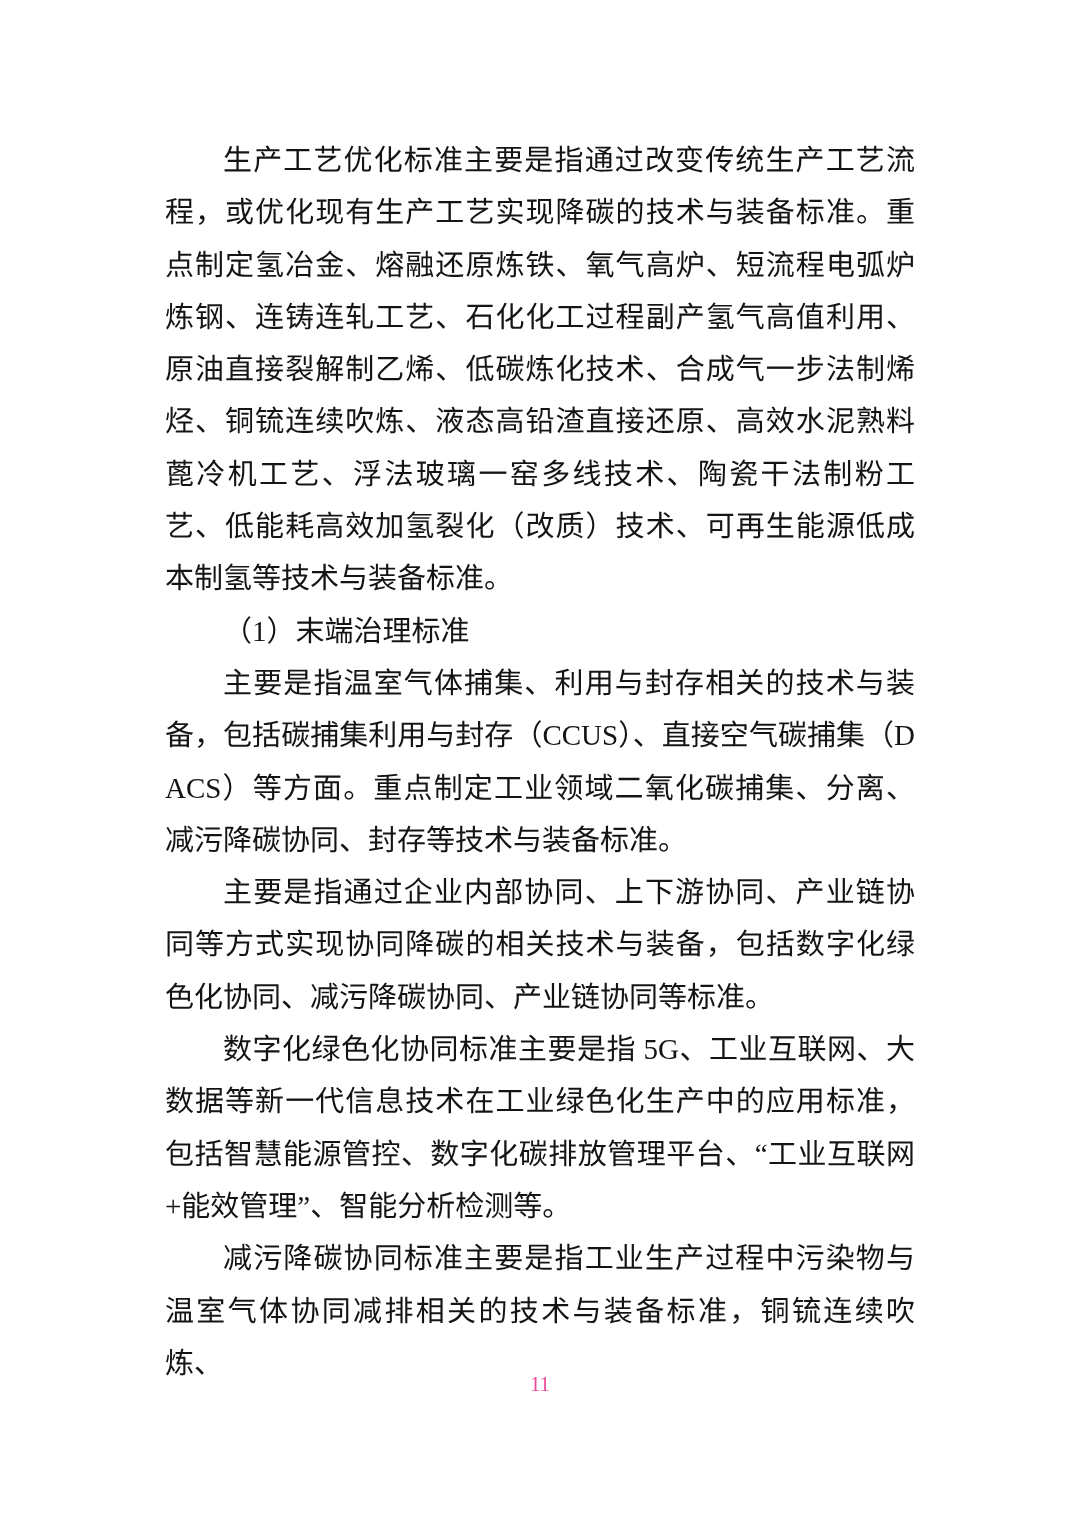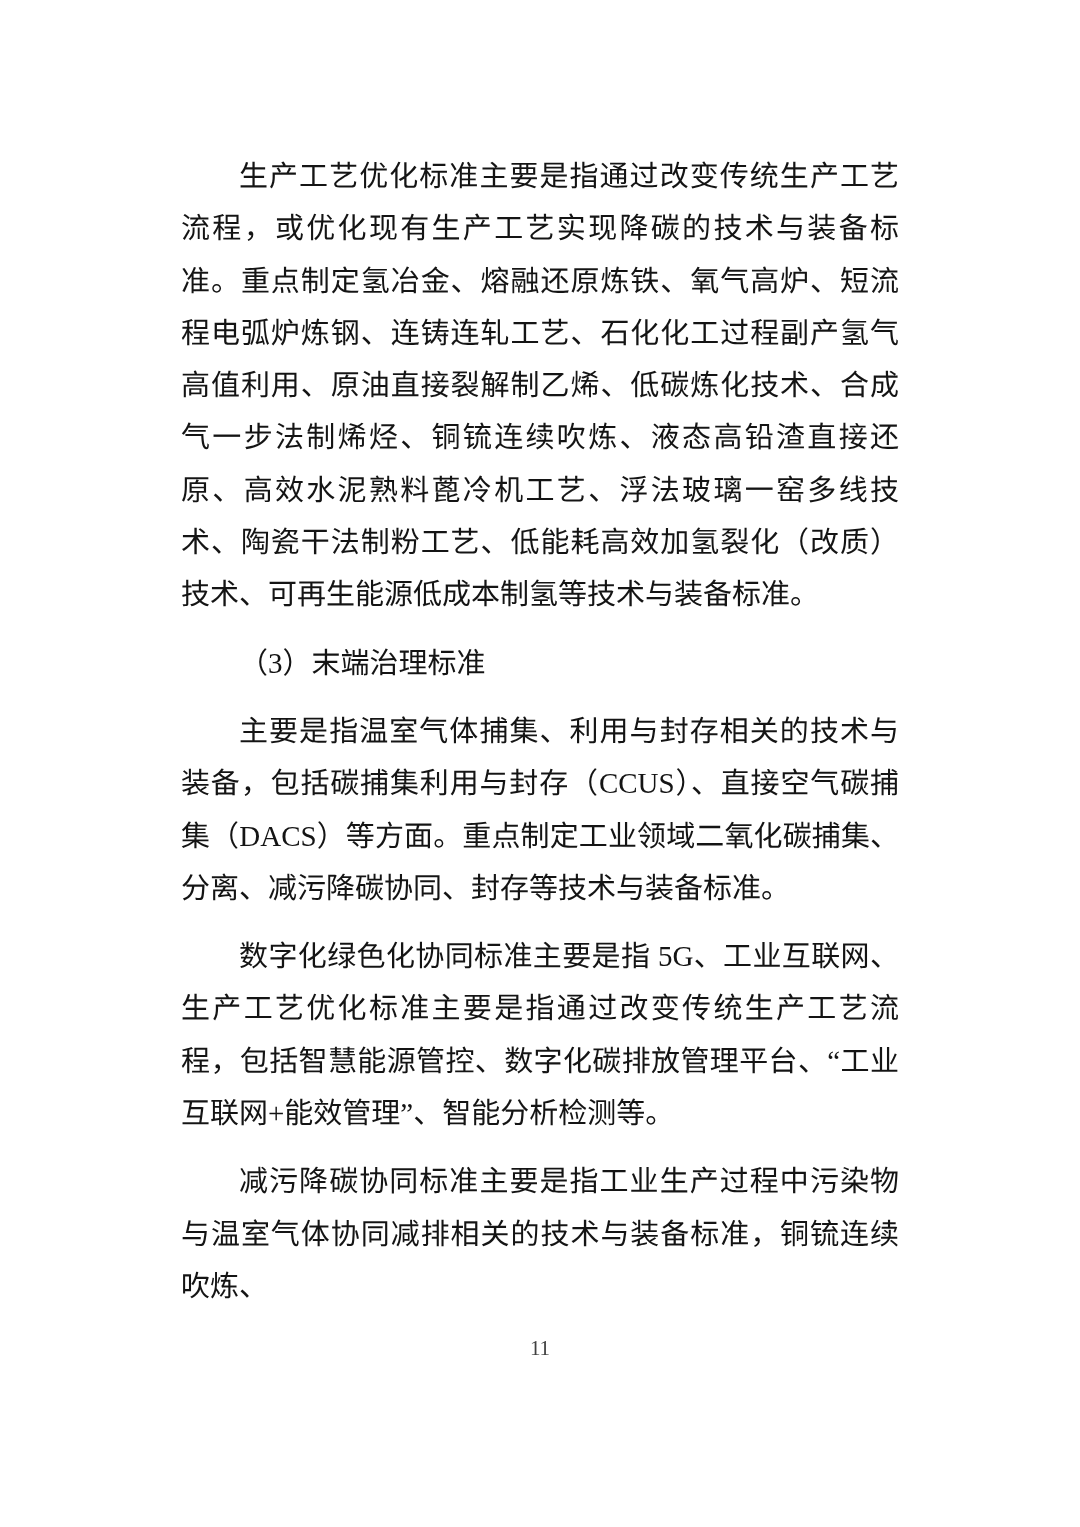--- a/index.html
+++ b/index.html
@@ -20,41 +20,42 @@
     top: 134px;
     width: 750px;
     font-family: "Liberation Serif", "DejaVu Serif", serif;
     font-size: 29px;
     line-height: 52.3px;
     color: #141414;
     text-align: justify;
     text-justify: inter-character;
   }
   .text-body p {
-    margin: 16px;
+    margin: 0;
     padding: 0;
     text-indent: 2em;
     word-break: break-all;
   }
   .page-footer {
     position: absolute;
     left: 0;
-    top: 1336px;
+    top: 1372px;
     width: 1080px;
     text-align: center;
     font-family: "Liberation Serif", "DejaVu Serif", serif;
     font-size: 21px;
-    color: #404040;
+    color: #ec4899;
   }
 </style>
 </head>
 <body>
 
 <div class="document-page">
   <div class="text-body">
     <p>生产工艺优化标准主要是指通过改变传统生产工艺流程，或优化现有生产工艺实现降碳的技术与装备标准。重点制定氢冶金、熔融还原炼铁、氧气高炉、短流程电弧炉炼钢、连铸连轧工艺、石化化工过程副产氢气高值利用、原油直接裂解制乙烯、低碳炼化技术、合成气一步法制烯烃、铜锍连续吹炼、液态高铅渣直接还原、高效水泥熟料蓖冷机工艺、浮法玻璃一窑多线技术、陶瓷干法制粉工艺、低能耗高效加氢裂化（改质）技术、可再生能源低成本制氢等技术与装备标准。</p>
-    <p>（3）末端治理标准</p>
+    <p>（1）末端治理标准</p>
     <p>主要是指温室气体捕集、利用与封存相关的技术与装备，包括碳捕集利用与封存（CCUS）、直接空气碳捕集（DACS）等方面。重点制定工业领域二氧化碳捕集、分离、减污降碳协同、封存等技术与装备标准。</p>
-    <p>数字化绿色化协同标准主要是指 5G、工业互联网、生产工艺优化标准主要是指通过改变传统生产工艺流程，包括智慧能源管控、数字化碳排放管理平台、“工业互联网+能效管理”、智能分析检测等。</p>
+    <p>主要是指通过企业内部协同、上下游协同、产业链协同等方式实现协同降碳的相关技术与装备，包括数字化绿色化协同、减污降碳协同、产业链协同等标准。</p>
+    <p>数字化绿色化协同标准主要是指 5G、工业互联网、大数据等新一代信息技术在工业绿色化生产中的应用标准，包括智慧能源管控、数字化碳排放管理平台、“工业互联网+能效管理”、智能分析检测等。</p>
     <p>减污降碳协同标准主要是指工业生产过程中污染物与温室气体协同减排相关的技术与装备标准，铜锍连续吹炼、</p>
   </div>
   <div class="page-footer">11</div>
 </div>
 
 </body></html>

